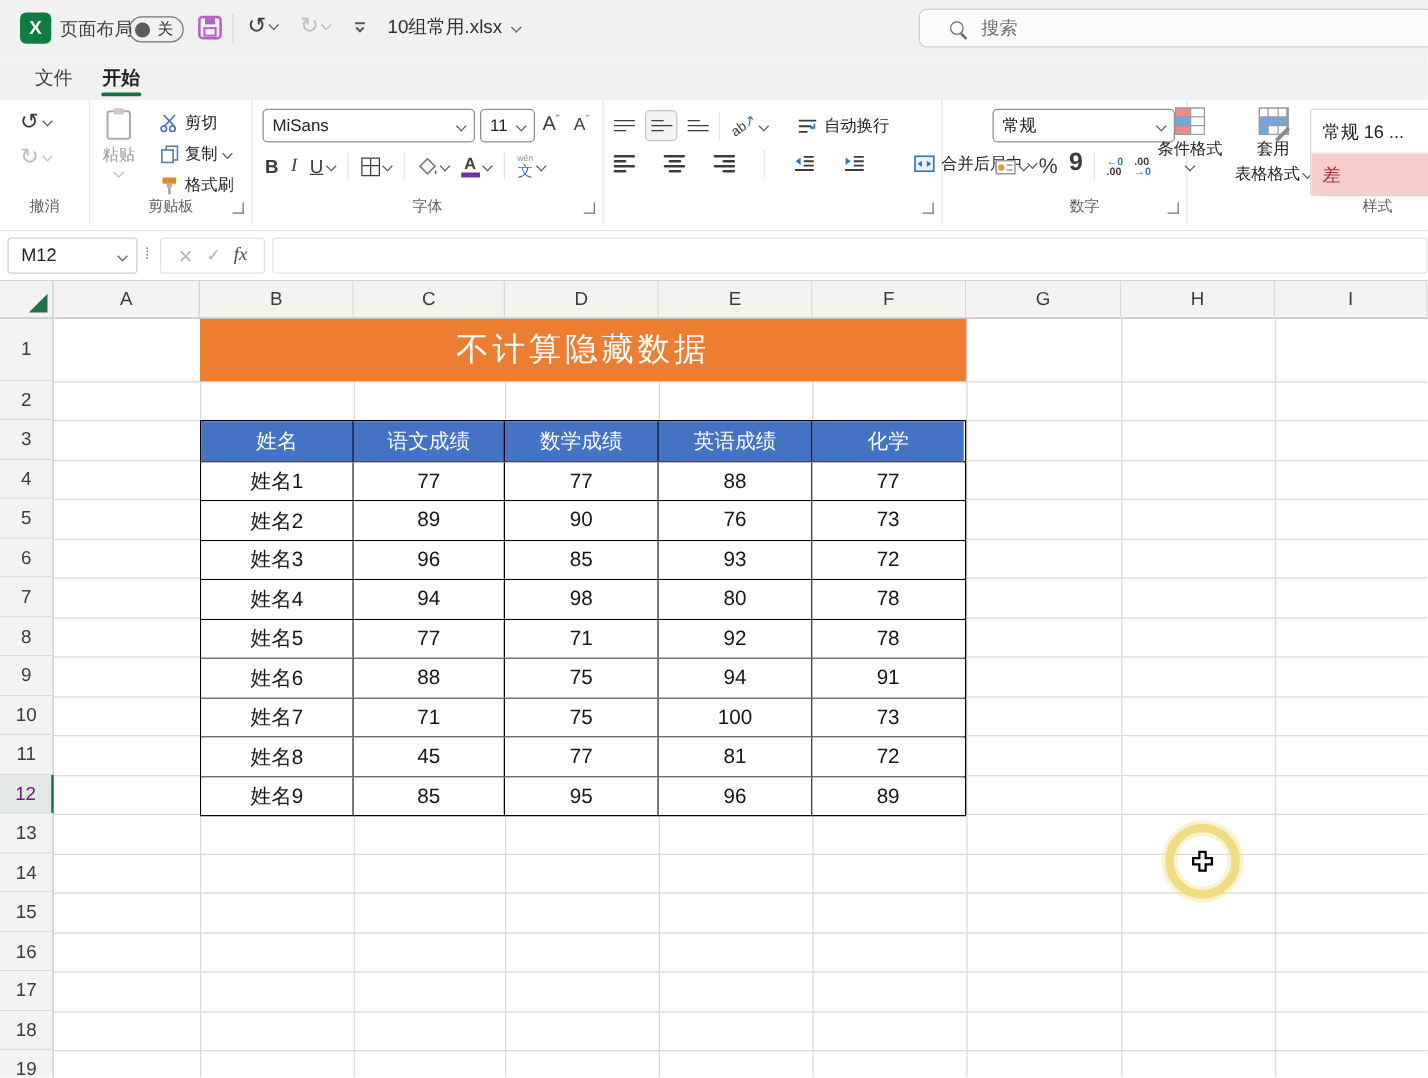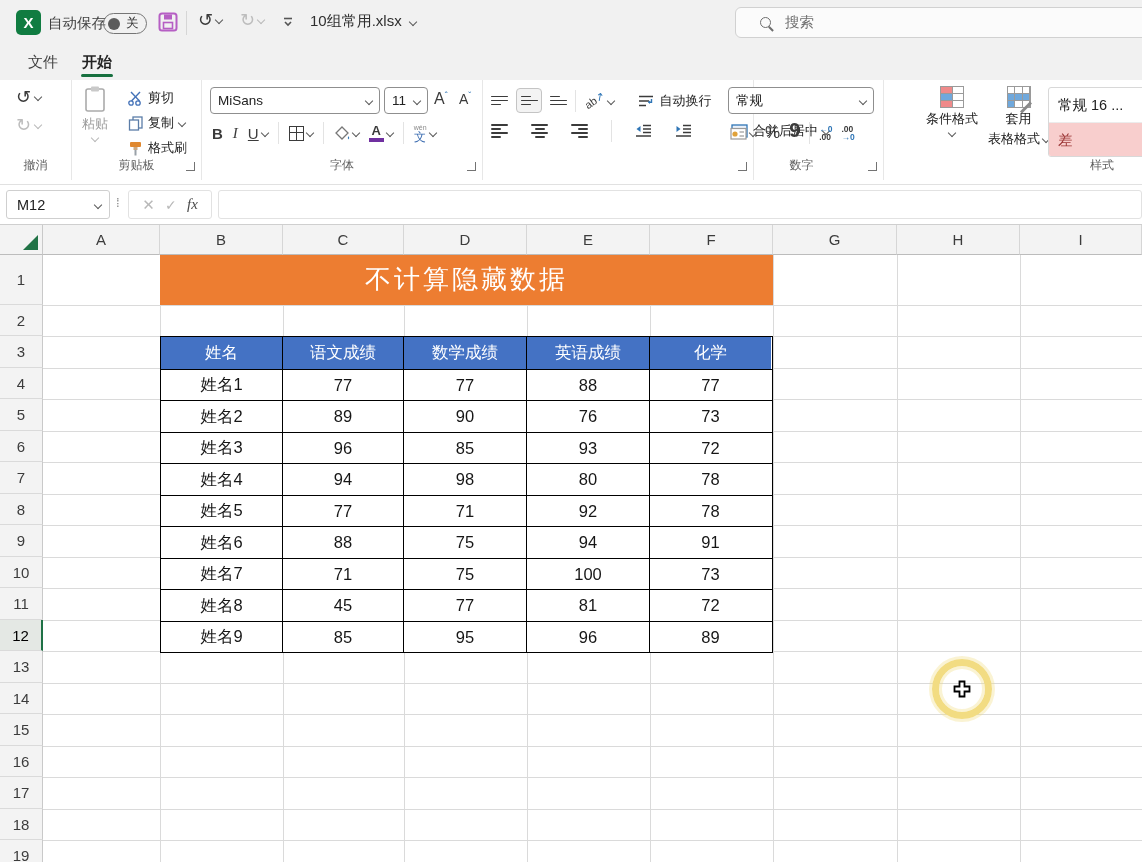--- a/index.html
+++ b/index.html
@@ -95,21 +95,21 @@
   .colheads .col-h:nth-child(8){width:123px}
   .colheads .col-h:nth-child(9){width:122px}
 
   #sheetbody{position:absolute;left:0;top:30px;width:1142px;height:607px;overflow:hidden}
   .vline{position:absolute;top:0;bottom:0;width:1px;background:#dadada;z-index:0}
   .hline{position:absolute;left:43px;right:0;height:1px;background:#dadada;z-index:0}
   #rowheads{position:absolute;left:0;top:0;width:43px;z-index:2}
   .rh-group{display:flex;flex-direction:column}
   .row-h{width:43px;height:31.5px;background:#f3f3f3;border-right:1px solid #c9c9c9;border-bottom:1px solid #dadada;display:flex;align-items:center;justify-content:center;font-size:15px;color:#3c3c3c}
   #rh-top .row-h:first-child{height:49.75px}
-  .row-h.sel{background:#e4e8e4;color:#000000;border-right:2.5px solid #1E7145}
+  .row-h.sel{background:#e4e8e4;color:#701a75;border-right:2.5px solid #1E7145}
 
   #banner{position:absolute;left:160px;top:0;width:613px;height:49.75px;background:#ED7D31;z-index:2;display:flex;align-items:center;justify-content:center}
   #banner span{color:#fff;font-size:26px;letter-spacing:3px}
 
   #xtable{position:absolute;left:160px;top:81.25px;width:613px;z-index:2;border:1.5px solid #000;background:#fff}
   .t-head{display:flex;height:31.5px}
   .th{background:#4472C4;color:#fff;font-size:16.5px;display:flex;align-items:center;justify-content:center;border-right:1px solid #000;height:100%}
   .trow{display:flex;height:31.5px;border-top:1px solid #000}
   .td{background:#fff;color:#161616;font-size:16.5px;display:flex;align-items:center;justify-content:center;border-right:1px solid #000;height:100%}
   .t-head .th:nth-child(1),.trow .td:nth-child(1){width:122px}
@@ -120,21 +120,21 @@
   .th:last-child,.td:last-child{border-right:none}
 
   #cursor-ring{position:absolute;left:932px;top:404px;width:60px;height:60px;border:7px solid #F2DC82;border-radius:50%;box-shadow:0 0 0 3px rgba(242,220,130,.35), inset 0 0 0 3px rgba(242,220,130,.35);z-index:9}
   #cursor-cross{position:absolute;left:953px;top:425px;z-index:10}
 </style>
 </head>
 <body>
 
 <div id="titlebar" class="ab">
   <div class="xlicon ab">X</div>
-  <div class="ab" style="left:48px;top:14px;font-size:14.5px;color:#3f3f3f">自动保存</div>
+  <div class="ab" style="left:48px;top:14px;font-size:14.5px;color:#3f3f3f">页面布局</div>
   <div class="toggle ab">
     <span class="knob"></span>
     <span class="tstate">关</span>
   </div>
   <svg class="ab" style="left:157px;top:11px" width="22" height="22" viewBox="0 0 22 22">
     <rect x="2.5" y="2.5" width="17" height="17" rx="2.5" fill="none" stroke="#b65fc4" stroke-width="2"></rect>
     <rect x="7" y="3.5" width="8" height="5" fill="#b65fc4"></rect>
     <rect x="6.5" y="11.5" width="9" height="6" fill="none" stroke="#b65fc4" stroke-width="1.6"></rect>
   </svg>
   <div class="vsep-t ab" style="left:186px;top:11px"></div>
@@ -346,21 +346,21 @@
           <path d="M3 7 L6.5 4.5 V9.5 Z" fill="#2e75b6"></path>
           <path d="M14 7 L10.5 4.5 V9.5 Z" fill="#2e75b6"></path>
         </svg>
         <span>合并后居中</span>
           <span class="chev"></span>
         </span>
     </div>
     <span class="launch"></span>
   </div>
 
-  <div class="group" style="left:720px;width:164px">
+  <div class="group" style="left:786px;width:164px">
     <div class="combo ab" style="left:8px;top:7px;width:146px">
       <span>常规</span>
         <span class="chev"></span>
     </div>
     <div class="ab r" style="left:10px;top:42px;gap:9px">
       <span class="r" style="gap:3px">
         <svg width="17" height="15" viewBox="0 0 17 15">
           <rect x="1" y="2.5" width="15" height="10.5" fill="#fff" stroke="#9a9a9a" stroke-width="1.2"></rect>
           <circle cx="5" cy="8" r="2.6" fill="#e0a23a"></circle>
           <line x1="9.5" y1="6" x2="14" y2="6" stroke="#9a9a9a" stroke-width="1.2"></line>

